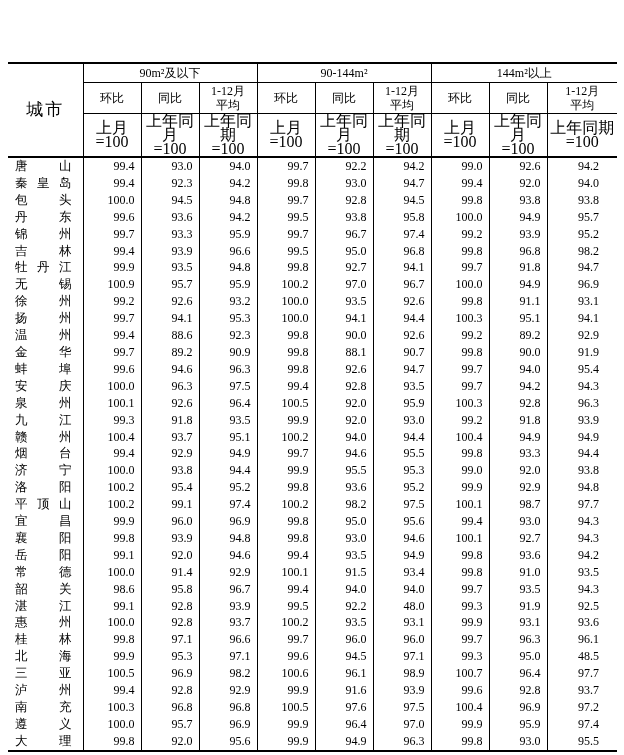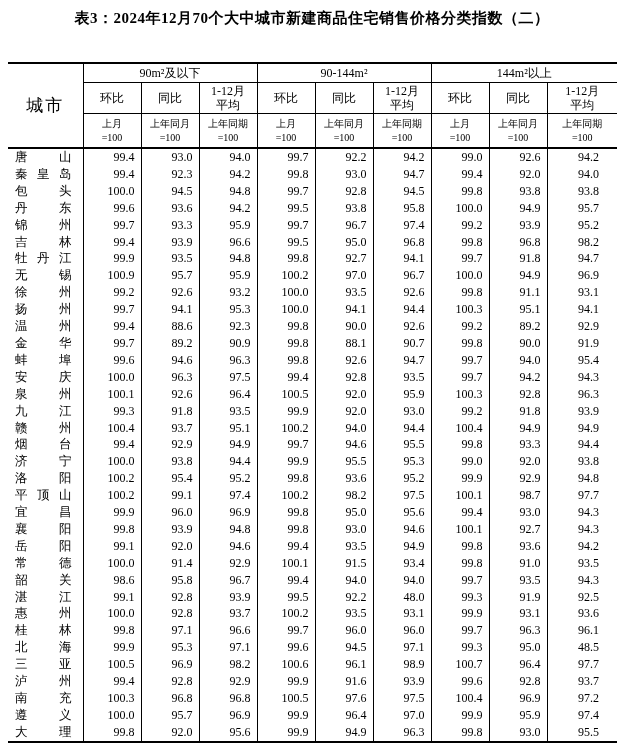--- a/index.html
+++ b/index.html
@@ -58,21 +58,21 @@
   }
   tr.h-sub th{
     border-left:1px solid #000;
     border-bottom:1px solid #000;
     height:30px;
   }
   tr.h-base th{
     border-left:1px solid #000;
     border-bottom:2px solid #000;
     height:33px;
-    font-size:10px;
+    font-size:16px;
     margin-top:30px;
   }
   tr.h-group th.grp:first-of-type,
   tr.h-sub th:first-of-type,
   tr.h-base th:first-of-type{border-left:1px solid #000;}
 
   
   tbody td{
     height:16.91px;
     line-height:16.91px;
@@ -92,21 +92,20 @@
     padding-right:6px;
     font-family:"Liberation Serif","DejaVu Serif",serif;
   }
   tbody td.num.last{padding-right:18px;}
   tbody tr:last-child td{border-bottom:2px solid #000;}
 </style>
 </head>
 <body>
 
 <div class="page">
-  <div class="title">表3：2024年12月70个大中城市新建商品住宅销售价格分类指数（二）</div>
 
   <table class="tbl">
     <colgroup>
       <col class="c-city">
       <col class="c-num">
         <col class="c-num">
         <col class="c-num">
       <col class="c-num">
         <col class="c-num">
         <col class="c-num">

